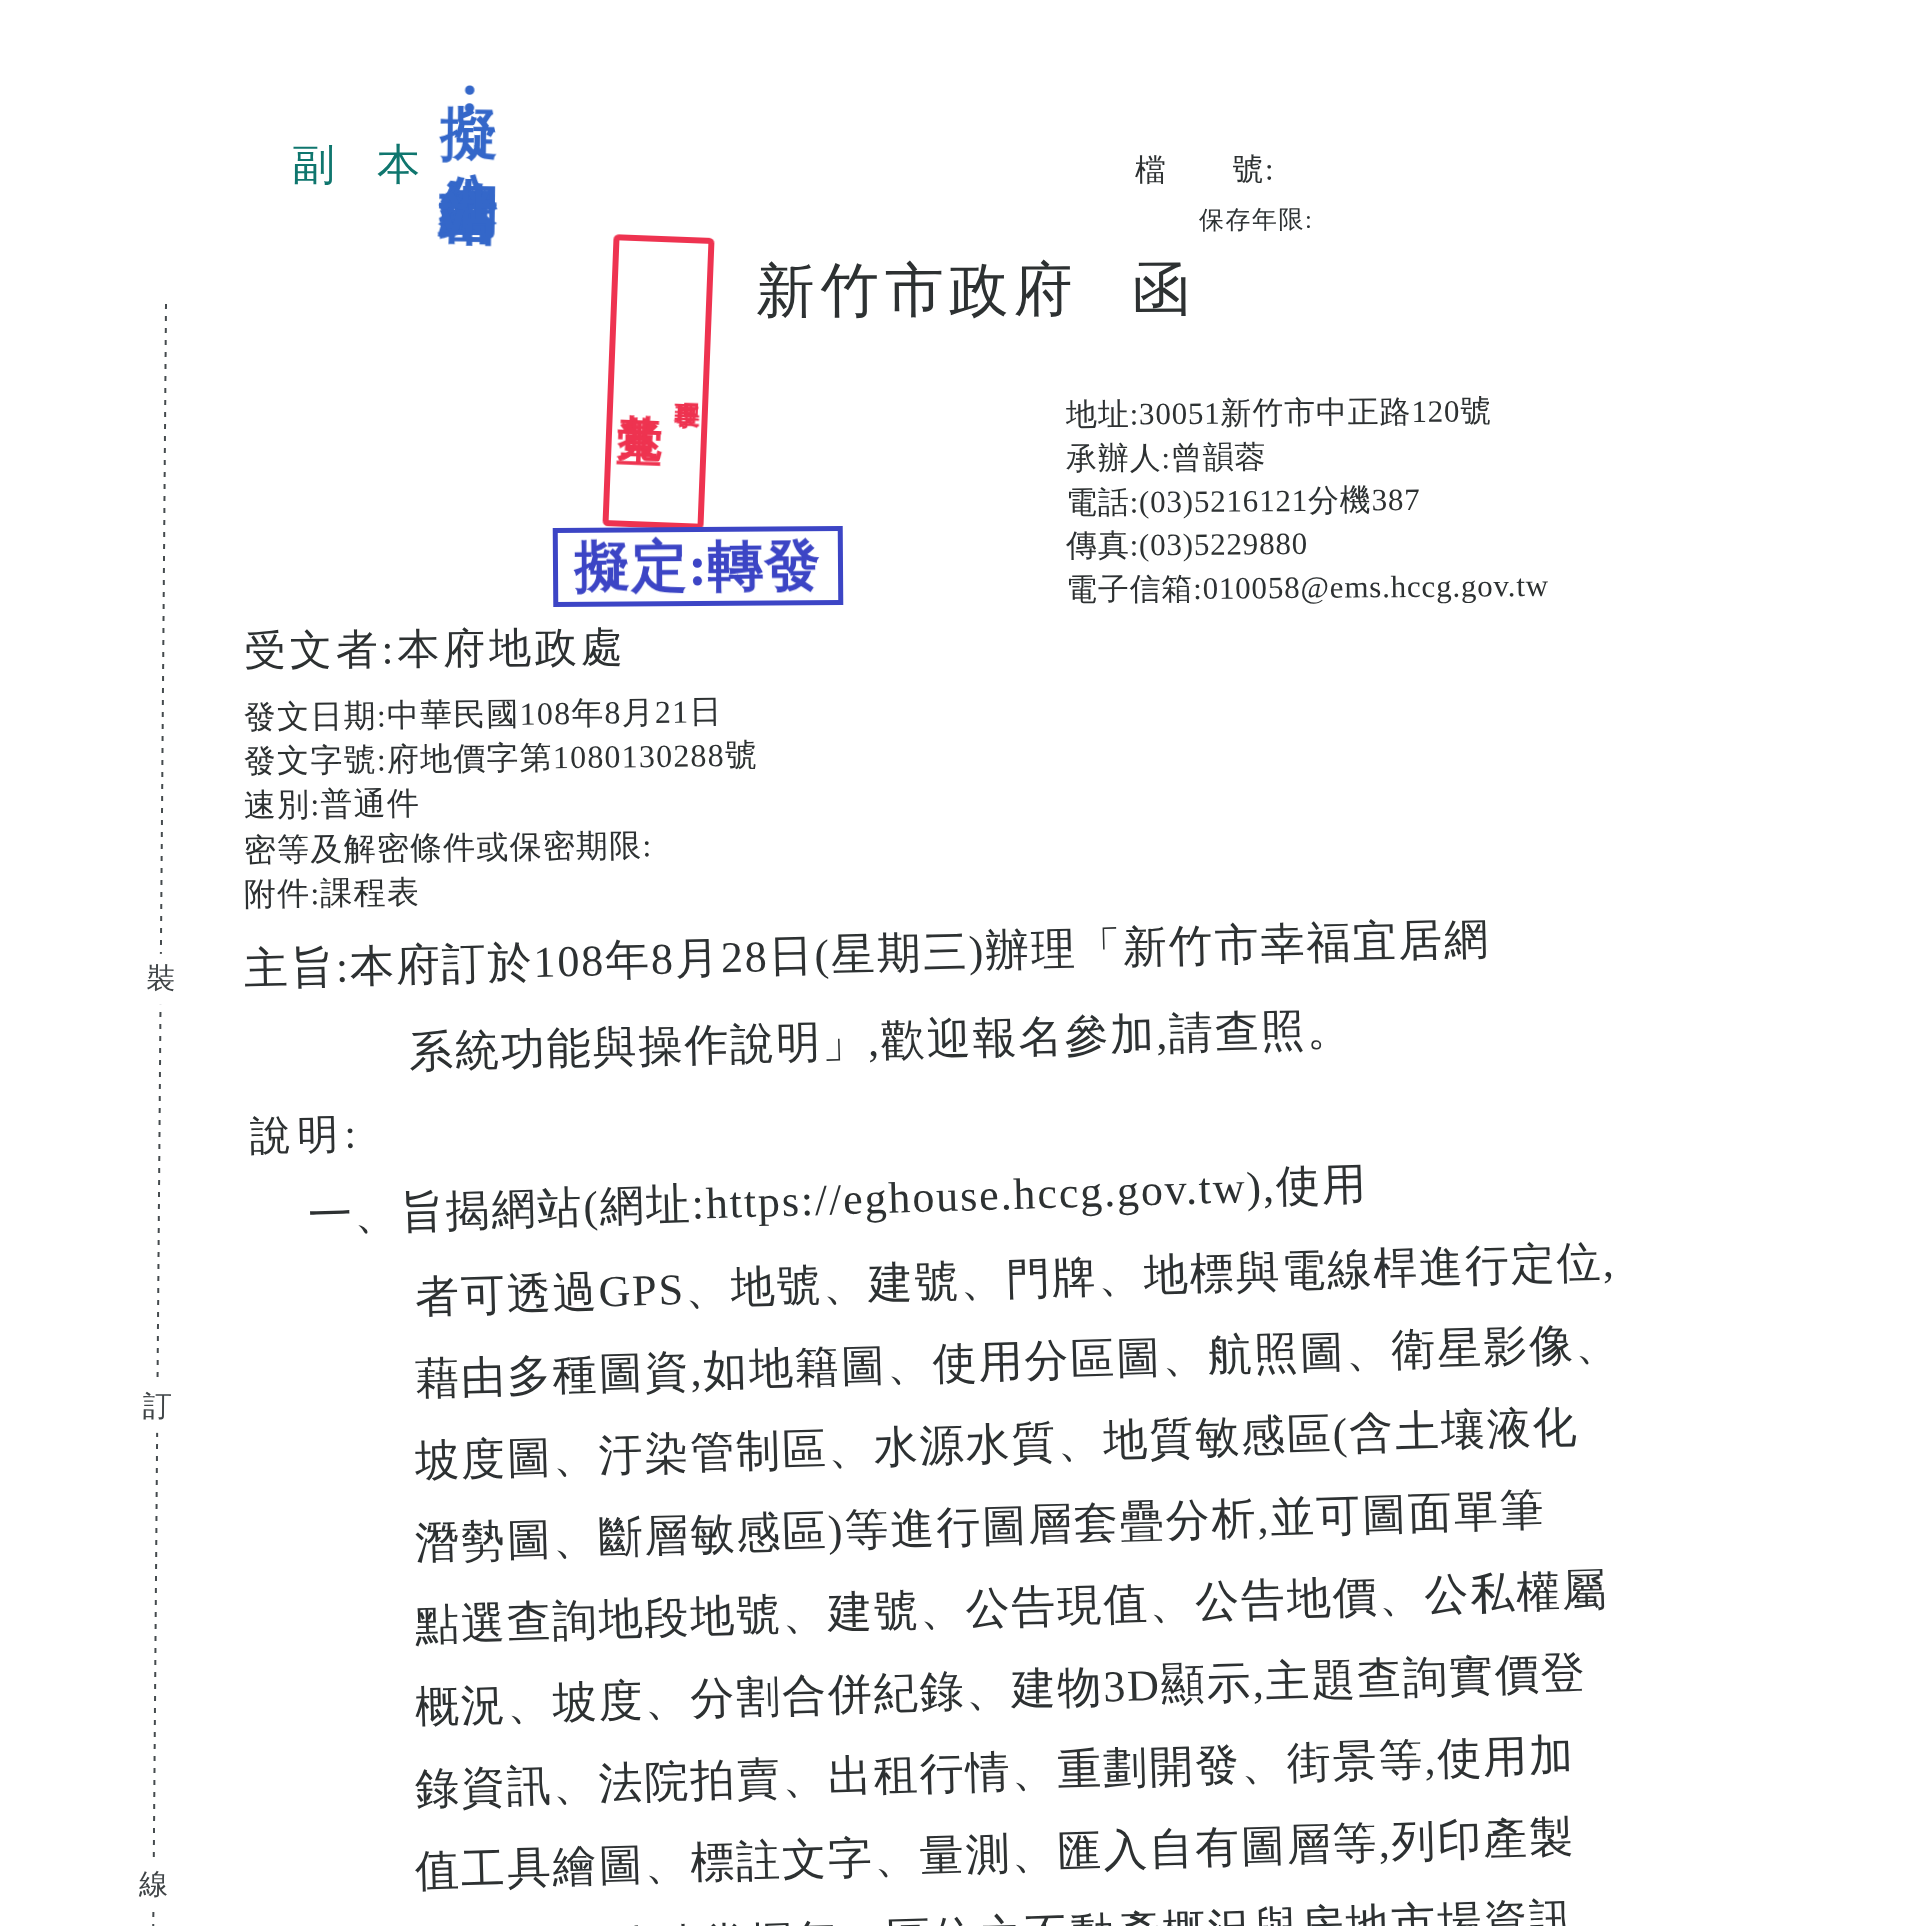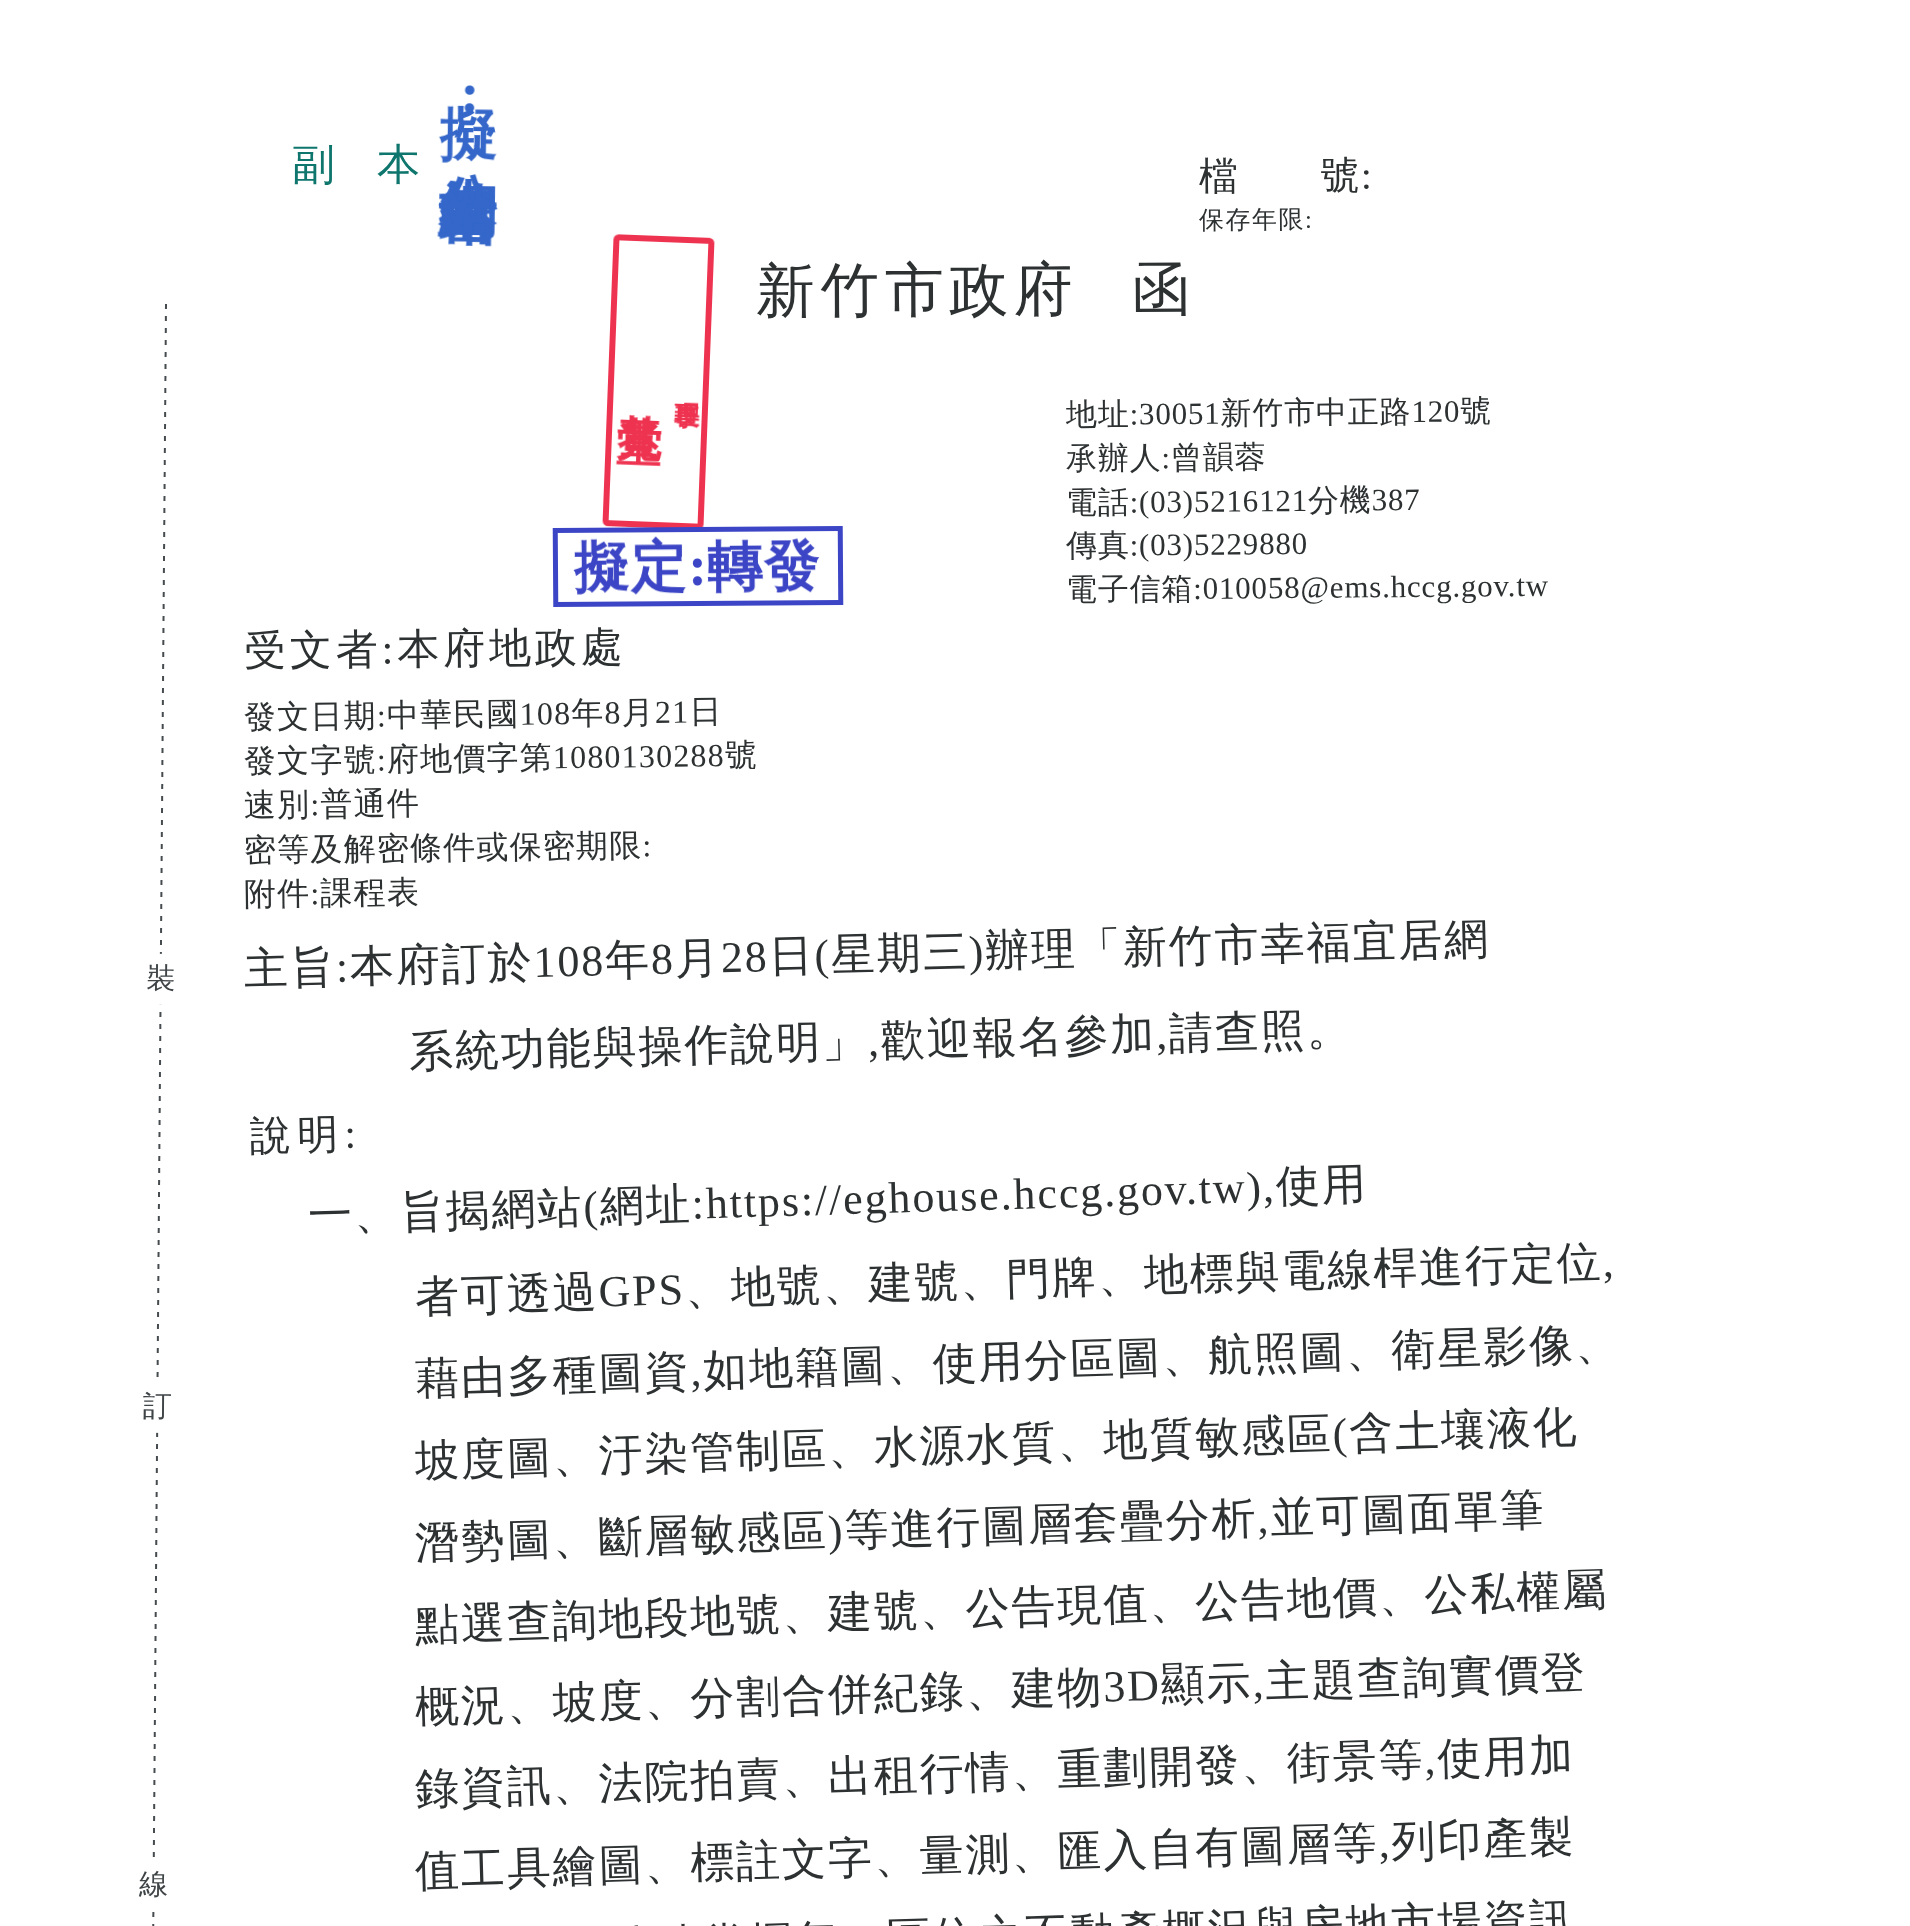--- a/index.html
+++ b/index.html
@@ -49,21 +49,21 @@
     left:553px;top:527px;width:280px;height:69px;
     border:5px solid var(--stamp-blue);
     display:flex;align-items:center;justify-content:center;
     font-size:56px;font-weight:bold;letter-spacing:0.8px;
     color:var(--stamp-blue);
     transform:rotate(-0.4deg);
     filter:blur(0.2px);
   }
 
   
-  .file-no{left:1199px;top:149px;font-size:39px;letter-spacing:1.5px;transform:rotate(-0.4deg);}
+  .file-no{left:1135px;top:149px;font-size:31px;letter-spacing:1.5px;transform:rotate(-0.4deg);}
   .retention{left:1199px;top:203px;font-size:25px;letter-spacing:1.5px;transform:rotate(-0.4deg);}
   .agency-line{left:756px;top:251px;font-size:59px;letter-spacing:5.4px;transform:rotate(-0.3deg);}
   .agency-line .doc-type{margin-left:54px;}
   .contact-line{left:1066px;font-size:31px;letter-spacing:0.8px;transform:rotate(-0.5deg);transform-origin:left center;}
   .c0{top:394px;} .c1{top:438px;} .c2{top:482px;} .c3{top:525px;} .c4{top:569px;}
 
   
   .recipient{left:244px;top:623px;font-size:42px;letter-spacing:3.9px;transform:rotate(-0.6deg);transform-origin:left center;}
   .meta-line{left:244px;font-size:32px;letter-spacing:1.2px;transform:rotate(-0.7deg);transform-origin:left center;}
   .m0{top:696px;} .m1{top:740px;} .m2{top:784px;} .m3{top:829px;} .m4{top:873px;}

